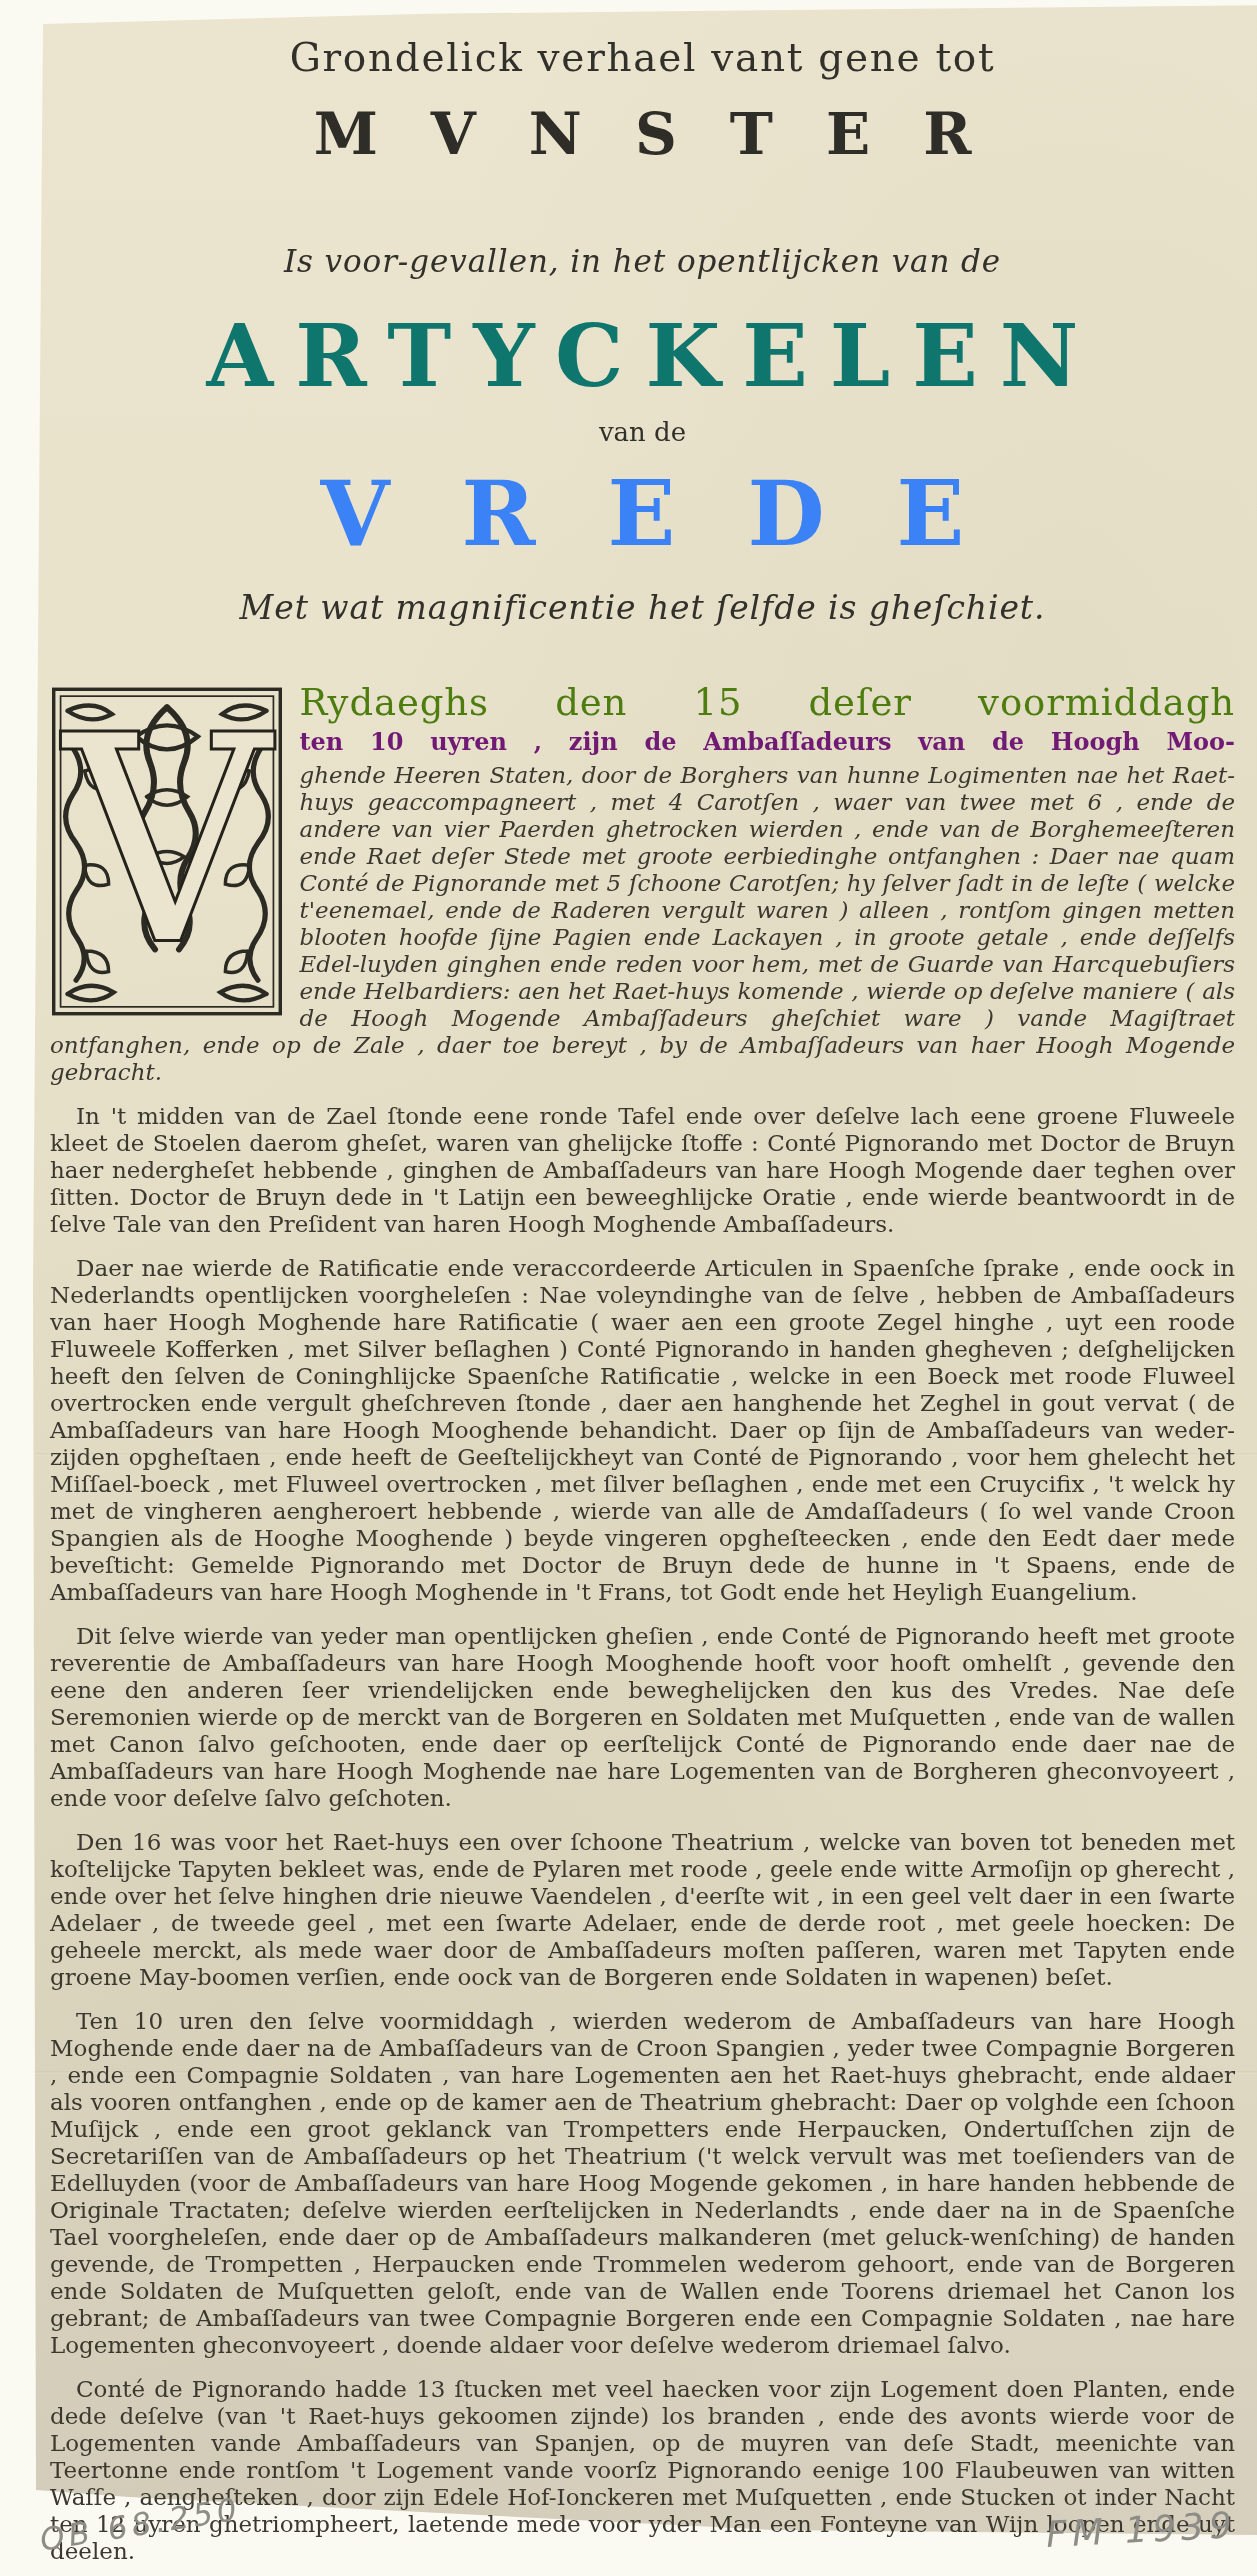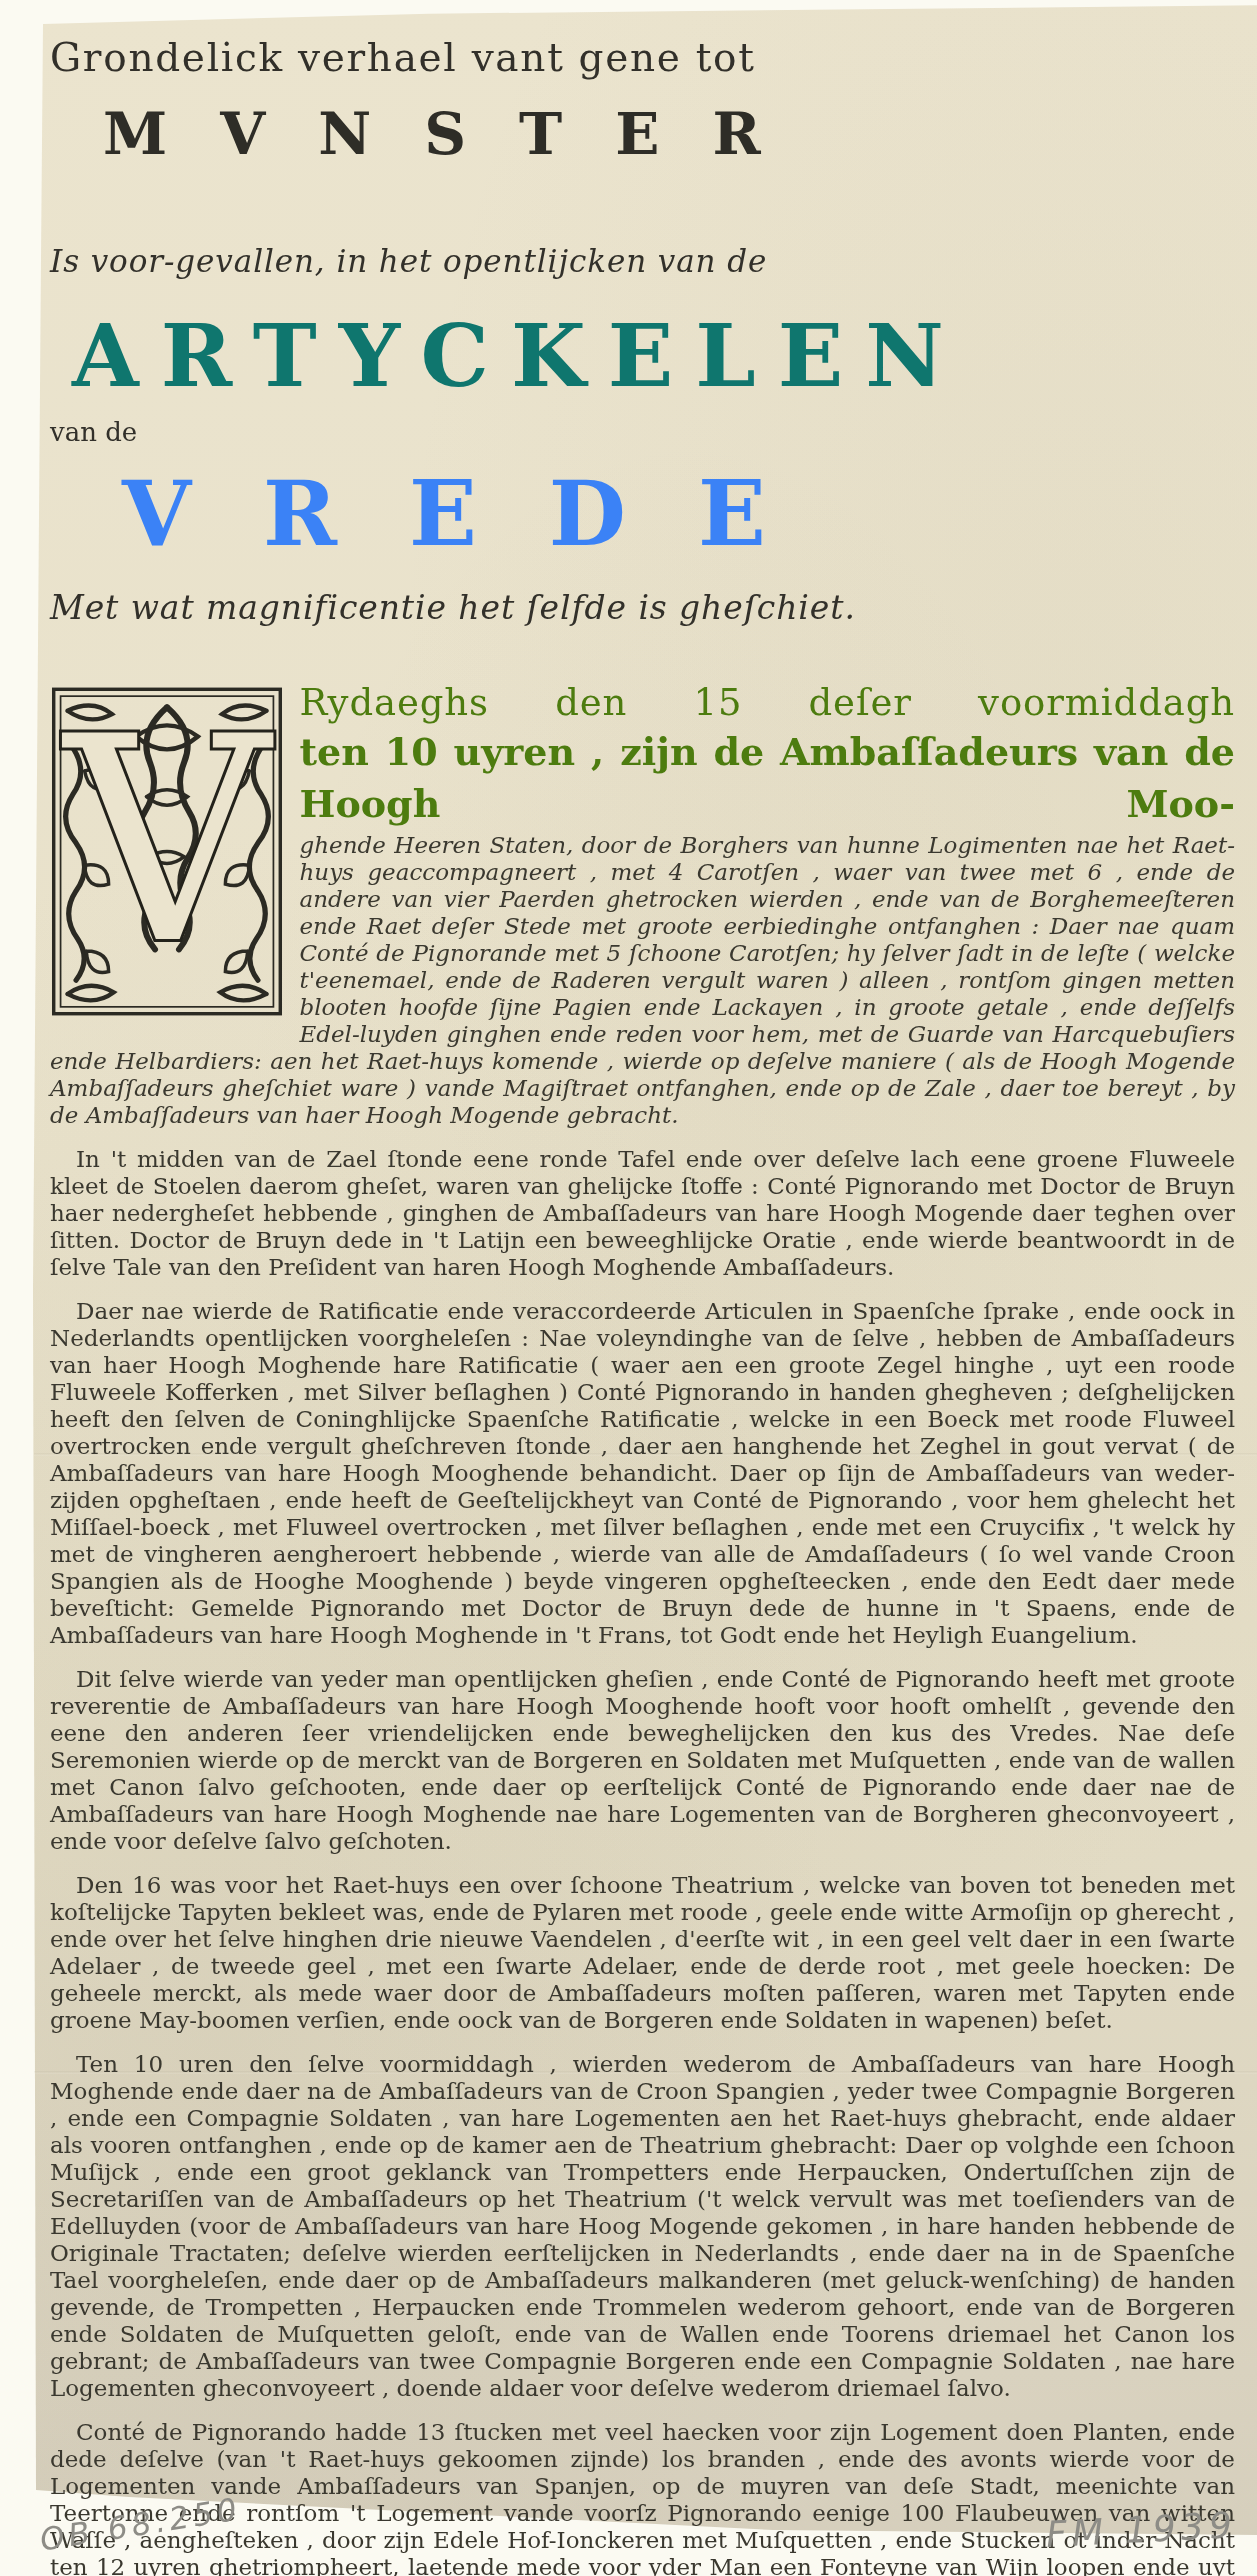--- a/index.html
+++ b/index.html
@@ -16,34 +16,34 @@
       radial-gradient(ellipse at 85% 28%, rgba(165,155,125,0.08), transparent 45%),
       radial-gradient(ellipse at 55% 55%, rgba(150,140,110,0.06), transparent 50%),
       linear-gradient(180deg,#ebe4ce 0%,#e8e1ca 45%,#e2dbc4 72%,#d9d2bf 92%,#d5cebc 100%);
   }
   .crease{position:absolute;left:34px;width:1223px;height:3.4px;
     background:linear-gradient(180deg,rgba(120,110,85,0.14),rgba(255,255,245,0.25));opacity:.6;}
   .content{
     position:absolute;left:50px;top:26px;width:1185px;
     color:#32302a;
   }
-  .center{text-align:left;}
+  .center{text-align:center;}
   .t1{font-size:39px;line-height:1.2;margin:8.6px 0 22px 0;letter-spacing:1.7px;}
   .t2{font-size:58px;line-height:1.1;margin:0 0 76px 0;letter-spacing:53px;padding-left:53px;font-weight:bold;color:#2e2d27;}
   .t3{font-size:31px;font-style:italic;margin:0 0 29px 0;letter-spacing:0.9px;}
   .t4{font-size:86px;line-height:1.12;margin:0 0 12px 0;letter-spacing:22px;padding-left:22px;font-weight:bold;color:#0f766e;}
   .t5{font-size:26px;margin:0 0 17px 0;}
   .t6{font-size:89px;line-height:1.12;margin:0 0 25px 0;letter-spacing:72px;padding-left:72px;font-weight:bold;color:#3b82f6;}
   .t7{font-size:33px;font-style:italic;margin:0 0 53px 0;letter-spacing:0.9px;}
   .bodytext{font-size:23px;line-height:27px;text-align:justify;color:#3a382f;}
   .bodytext p{margin:0 0 17px 0;text-indent:26px;}
   .opening{margin:0 0 17px 0;}
   .dropcap{float:left;width:234px;height:333px;margin:5.2px 15.5px 3.4px 0;}
   .op1{font-size:37px;line-height:1.25;text-align:justify;text-align-last:justify;letter-spacing:0.9px;color:#4d7c0f;}
-  .op2{font-size:38px;line-height:1.35;text-align:justify;text-align-last:justify;font-weight:bold;color:#4d7c0f;}
+  .op2{font-size:24px;line-height:1.35;text-align:justify;text-align-last:justify;font-weight:bold;color:#701a75;}
   .oprest{margin-top:3.4px;font-style:italic;}
   .pencil{position:absolute;color:#8d8c86;font-family:"DejaVu Sans",sans-serif;}
   .note-left{left:39px;top:2506px;font-size:31px;transform:rotate(-9deg);letter-spacing:4.3px;font-style:italic;}
   .note-right{left:1046px;top:2509px;font-size:36px;transform:rotate(-3deg);letter-spacing:5.2px;font-style:italic;}
 </style>
 </head>
 <body>
 
 <div class="paper"></div>
 <div class="crease" style="top:1453px"></div>

